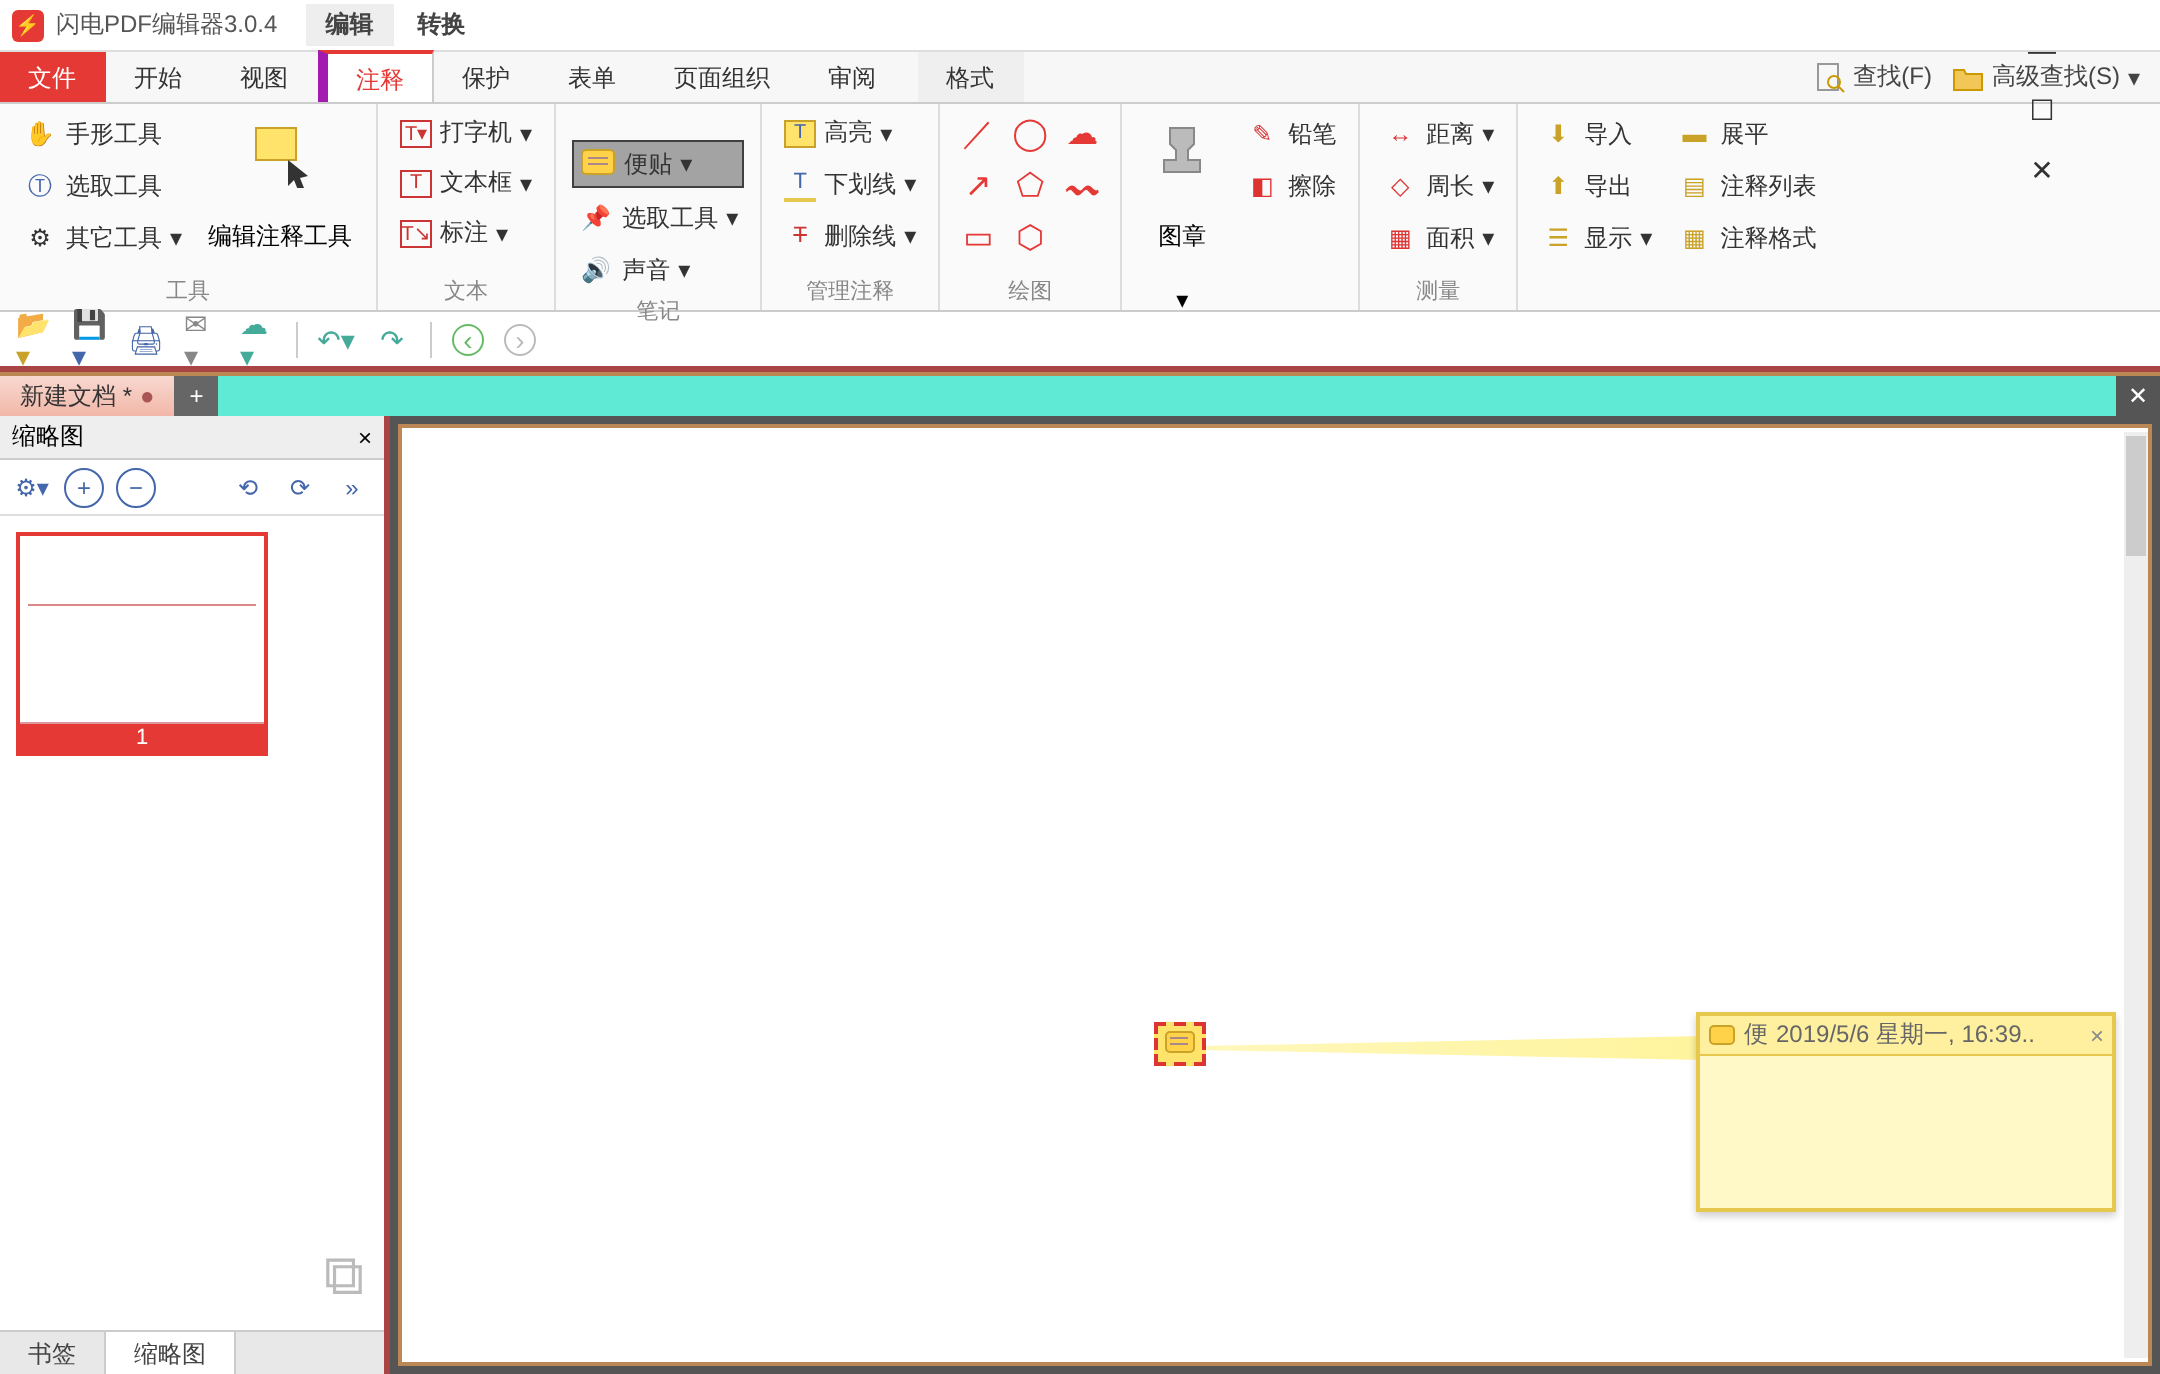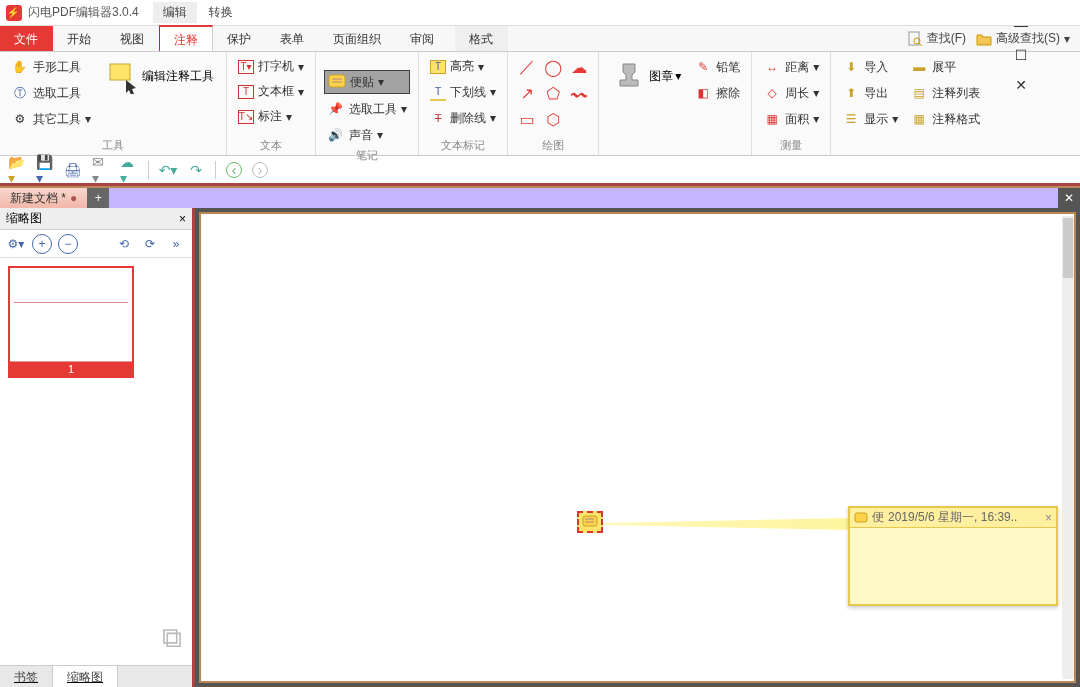--- a/index.html
+++ b/index.html
@@ -2,74 +2,74 @@
 <html><head>
 <meta charset="utf-8">
 <style>
 * { margin: 0; padding: 0; box-sizing: border-box; font-family: "Microsoft YaHei", sans-serif; font-size: 12px; }
 body { width: 1080px; height: 687px; background: #fff; overflow: hidden; }
 
 
 .titlebar { height: 26px; display: flex; align-items: center; padding: 0 6px; border-bottom: 1px solid #ddd; }
 .titlebar .logo { width: 16px; height: 16px; background: #e53935; border-radius: 3px; display: inline-flex; align-items: center; justify-content: center; color: #fff; font-weight: bold; font-size: 10px; }
 .titlebar .title { margin-left: 6px; color: #555; }
-.titlebar .mode-tabs { margin-left: 14px; display: flex; gap: 2px; }
+.titlebar .mode-tabs { margin-left: 14px; display: flex; gap: 2px; font-weight: bold; }
 .titlebar .mode-tabs span { padding: 2px 10px; color: #444; }
 .titlebar .mode-tabs .active { background: #eee; }
 .titlebar .right { margin-left: auto; display: flex; align-items: flex-start; gap: 10px; flex-direction: column; }
 .win-btn { width: 26px; height: 20px; display: inline-flex; align-items: center; justify-content: center; font-size: 14px; color: #333; }
 .user-item { display: flex; align-items: center; gap: 4px; color: #333; }
 
 
 .menu-row { height: 26px; display: flex; align-items: stretch; background: #f7f7f7; border-bottom: 1px solid #ccc; }
 .menu-row .tab { padding: 5px 14px; color: #333; border-right: 1px solid transparent; }
 .menu-row .tab.file { background: #e53935; color: #fff; }
-.menu-row .tab.active { background: #fff; color: #e53935; border-left: 1px solid #a21caf; border-right: 1px solid #ccc; border-top: 2px solid #e53935; margin-top: -1px; }
+.menu-row .tab.active { background: #fff; color: #e53935; border-left: 5px solid #a21caf; border-right: 1px solid #ccc; border-top: 2px solid #e53935; margin-top: -1px; }
 .menu-row .tab.format { margin-left: 6px; background: #efefef; font-family: Liberation Serif, serif; }
 .menu-row .search-right { margin-left: auto; display: flex; align-items: center; gap: 10px; padding-right: 10px; }
 .search-right .srch { display: flex; align-items: center; gap: 4px; color: #444; }
 
 
 .ribbon { height: 104px; background: #fafafa; border-bottom: 1px solid #ccc; display: flex; }
 .ribbon-group { border-right: 1px solid #ddd; padding: 4px 8px 2px 8px; display: flex; flex-direction: column; }
 .ribbon-group .body { flex: 1; display: flex; align-items: flex-start; gap: 6px; }
 .ribbon-group .label { text-align: center; color: #888; font-size: 11px; padding-top: 2px; }
 .rbtn { display: flex; align-items: center; gap: 4px; padding: 2px 3px; color: #333; white-space: nowrap; }
 .rbtn .ic { width: 18px; height: 18px; display: inline-flex; align-items: center; justify-content: center; }
 .vstack { display: flex; flex-direction: column; gap: 4px; }
-.bigbtn { display: flex; flex-direction: row; align-items: center; justify-content: center; gap: 2px; padding: 2px 4px; }
+.bigbtn { display: flex; flex-direction: column; align-items: center; justify-content: center; gap: 16px; padding: 2px 4px; }
 .bigbtn .bic { width: 36px; height: 36px; display: flex; align-items: center; justify-content: center; }
 .sticky-active { background: #a3a3a3; border: 1px solid #404040; margin-top: 14px; }
 .shape-grid { display: grid; grid-template-columns: repeat(3, 22px); grid-auto-rows: 22px; gap: 4px; }
 .shape-grid span { display: flex; align-items: center; justify-content: center; color: #e53935; font-size: 16px; }
 
 
 .qat { height: 30px; background: #fff; border-bottom: 3px solid #a94444; display: flex; align-items: center; padding: 0 8px; gap: 10px; }
 .qat .sep { width: 1px; height: 18px; background: #ccc; }
 .qat .ic { width: 18px; height: 18px; display: inline-flex; align-items: center; justify-content: center; font-size: 14px; }
 
 
-.doc-tabs { height: 22px; background: #c4b5fd; border-top: 2px solid #b85; display: flex; align-items: stretch; }
+.doc-tabs { height: 22px; background: #5eead4; border-top: 2px solid #b85; display: flex; align-items: stretch; }
 .doc-tabs .dtab { background: linear-gradient(#f8d8d0,#f2b7a8); color: #333; padding: 3px 10px; display: flex; align-items: center; gap: 4px; font-size: 11px; }
 .doc-tabs .plus { width: 22px; background: #666; color: #fff; display: flex; align-items: center; justify-content: center; }
 .doc-tabs .closer { margin-left: auto; width: 22px; background: #555; color: #fff; display: flex; align-items: center; justify-content: center; }
 
 
 .main { display: flex; height: calc(687px - 26px - 26px - 104px - 30px - 22px); justify-content: space-between; }
 .sidebar { width: 195px; border-right: 3px solid #a94444; display: flex; flex-direction: column; background: #fff; }
 .side-header { height: 22px; background: #eee; border-bottom: 1px solid #ccc; display: flex; align-items: center; padding: 0 6px; justify-content: space-between; }
 .side-tools { height: 28px; border-bottom: 1px solid #ddd; display: flex; align-items: center; padding: 0 6px; gap: 6px; }
 .side-tools .ic { width: 20px; height: 20px; display: inline-flex; align-items: center; justify-content: center; color: #46a; }
 .thumbs { flex: 1; padding: 8px; overflow: auto; position: relative; }
 .thumb { width: 126px; border: 2px solid #e53935; background: #fff; }
 .thumb .pg { height: 94px; border-bottom: 1px solid #d99; position: relative; }
 .thumb .pg::after { content: ""; position: absolute; left: 4px; right: 4px; top: 34px; border-top: 1px solid #d88; }
 .thumb .num { background: #e53935; color: #fff; text-align: center; font-size: 11px; padding: 1px 0; }
 .side-stack-icon { position: absolute; right: 10px; bottom: 10px; color: #bbb; font-size: 28px; }
-.side-bottom-tabs { height: 22px; background: #e8e8e8; border-top: 1px solid #ccc; display: flex; text-decoration: underline; }
+.side-bottom-tabs { height: 22px; background: #e8e8e8; border-top: 1px solid #ccc; display: flex; }
 .side-bottom-tabs span { padding: 3px 14px; border-right: 1px solid #ccc; color: #444; }
 .side-bottom-tabs .on { background: #fff; }
 
 .canvas-wrap { flex: 1; position: relative; background: #555; padding: 4px; }
 .canvas-border { position: absolute; inset: 4px 4px 4px 4px; border: 2px solid #b85; background: #fff; }
 .canvas { position: absolute; inset: 8px 18px 8px 8px; background: #fff; }
 .scrollbar-v { position: absolute; right: 6px; top: 8px; bottom: 8px; width: 12px; background: #eee; }
 .scrollbar-v .thumb-bar { position: absolute; left: 1px; right: 1px; top: 2px; height: 60px; background: #ccc; }
 
 
@@ -202,21 +202,21 @@
   </div>
 
   <div class="ribbon-group">
     <div class="body">
       <div class="vstack">
         <div class="rbtn"><span class="ic" style="background:#ffe36b;border:1px solid #c9a227;color:#46a;width:16px;height:14px;font-size:10px">T</span><span>高亮</span>▾</div>
         <div class="rbtn"><span class="ic" style="color:#46a;border-bottom:2px solid #e6c84f;width:16px;font-size:11px">T</span><span>下划线</span>▾</div>
         <div class="rbtn"><span class="ic" style="color:#c33;text-decoration:line-through;width:16px;font-size:11px">T</span><span>删除线</span>▾</div>
       </div>
     </div>
-    <div class="label">文本标记</div>
+    <div class="label">管理注释</div>
   </div>
 
   <div class="ribbon-group">
     <div class="body">
       <div class="shape-grid">
         <span>／</span>
         <span>◯</span>
         <span>☁</span>
         <span>↗</span>
         <span>⬠</span>

